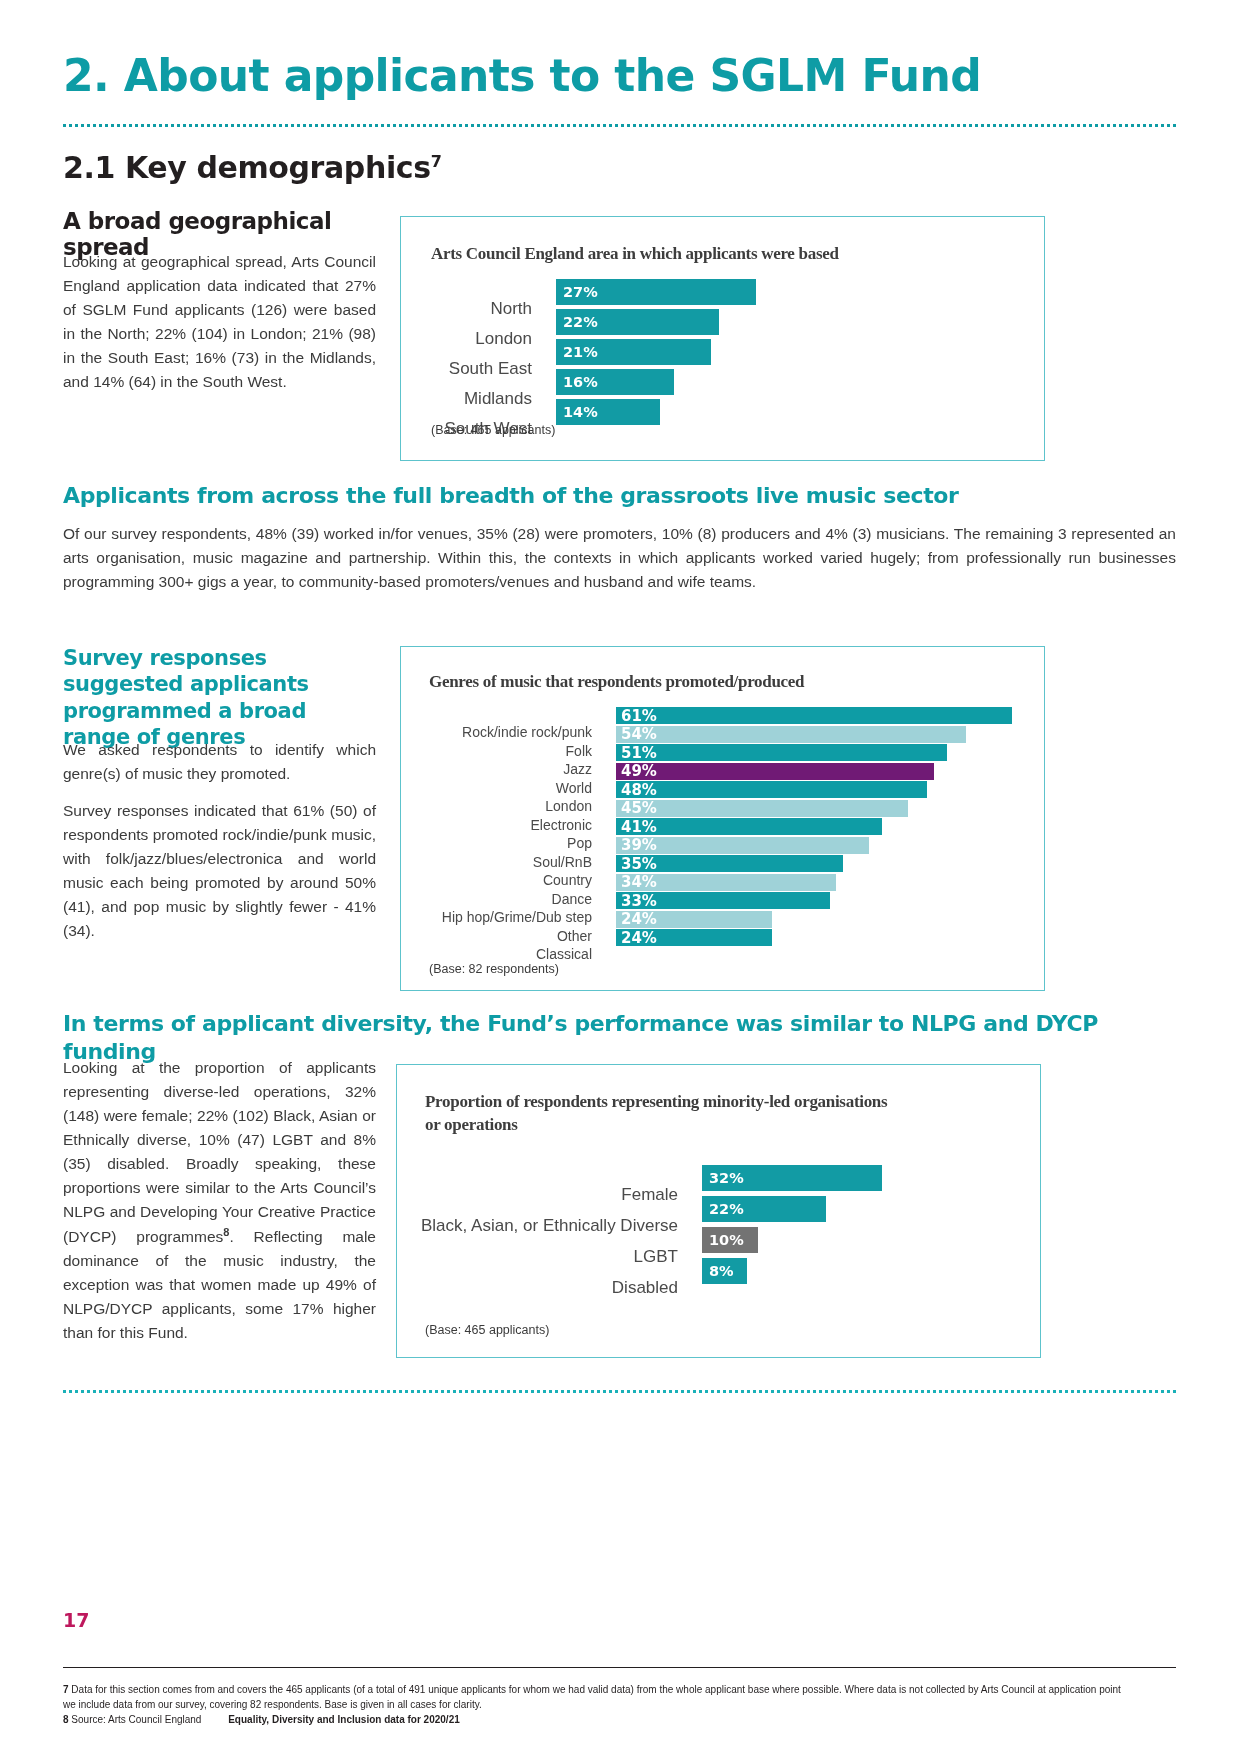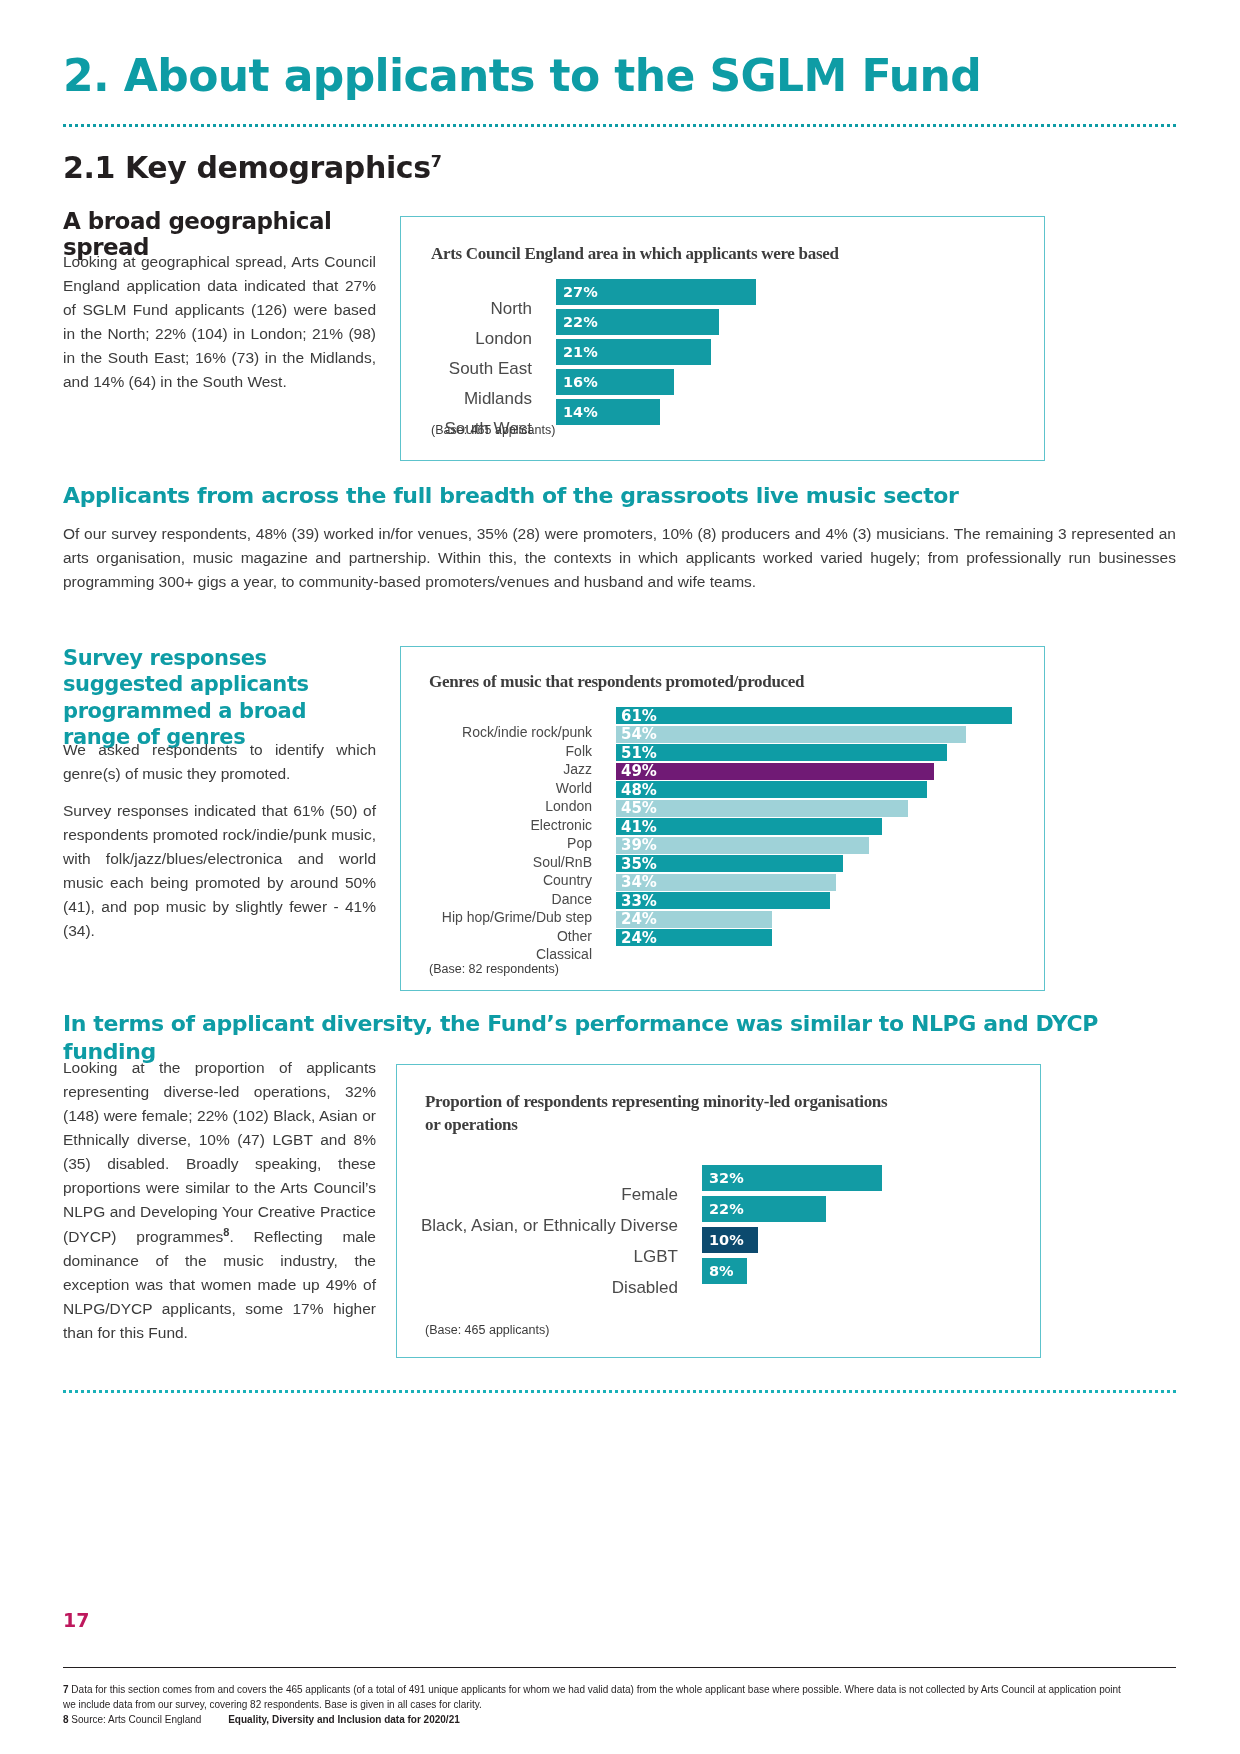--- a/index.html
+++ b/index.html
@@ -392,21 +392,21 @@
           <div class="blabel">Black, Asian, or Ethnically Diverse</div>
           <div class="btrack">
             <div class="bar" style="width: 36.6667%; background: rgb(18, 155, 164);">
               <span>22%</span>
             </div>
           </div>
         </div>
         <div class="brow">
           <div class="blabel">LGBT</div>
           <div class="btrack">
-            <div class="bar" style="width: 16.6667%; background: #0c4a6e;">
+            <div class="bar" style="width: 16.6667%; background: #737373;">
               <span>10%</span>
             </div>
           </div>
         </div>
         <div class="brow">
           <div class="blabel">Disabled</div>
           <div class="btrack">
             <div class="bar" style="width: 13.3333%; background: rgb(18, 155, 164);">
               <span>8%</span>
             </div>

